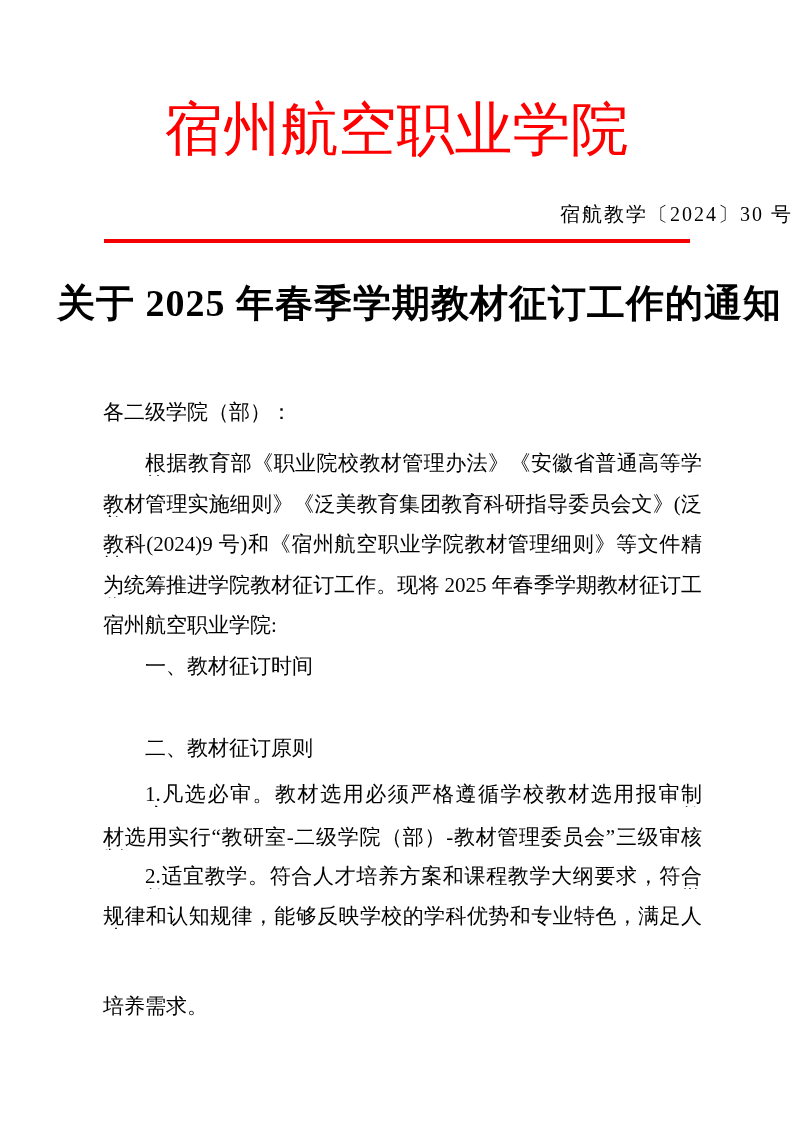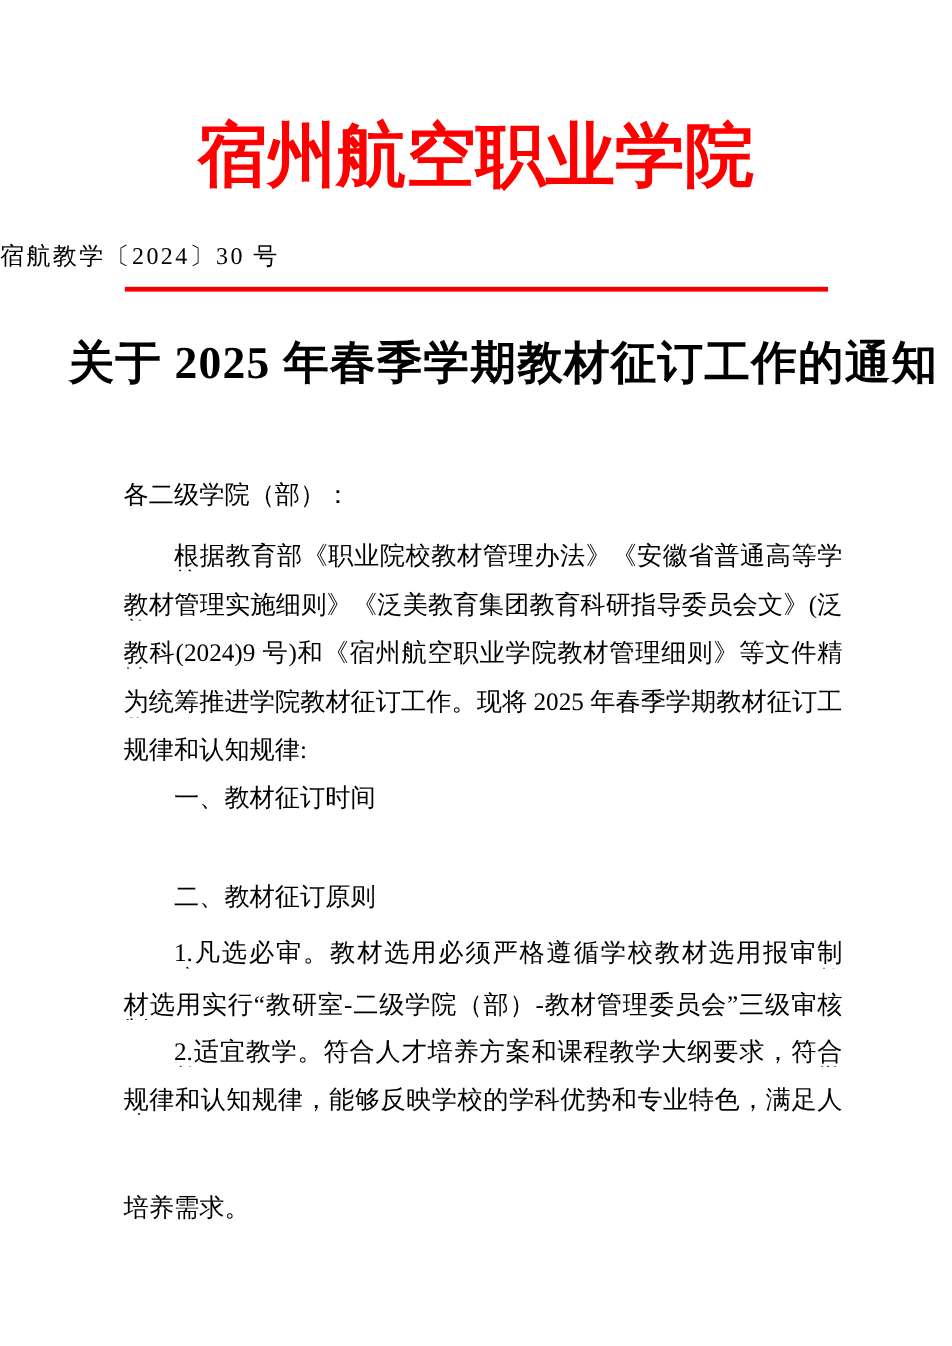--- a/index.html
+++ b/index.html
@@ -17,31 +17,31 @@
     color: #000000;
   }
   .institution {
     position: absolute;
     top: 100px;
     left: 0;
     width: 793px;
     text-align: center;
     font-size: 58px;
     line-height: 60px;
-    font-weight: 700;
+    font-weight: 400;
     color: #ff0000;
     letter-spacing: 0px;
     white-space: nowrap;
   }
   .doc-number {
     position: absolute;
     top: 203px;
     left: 0;
     width: 793px;
-    text-align: left;
+    text-align: right;
     font-size: 20px;
     line-height: 22px;
     letter-spacing: 2px;
     color: #000000;
     white-space: nowrap;
   }
   .red-divider {
     position: absolute;
     top: 239px;
     left: 104px;
@@ -102,21 +102,21 @@
   <div class="red-divider"></div>
 
   <div class="doc-title">关于 2025 年春季学期教材征订工作的通知</div>
 
   <div class="line" style="top:369px;">各二级学院（部）：</div>
 
   <div class="line full indent" style="top:420px;">根据教育部《职业院校教材管理办法》《安徽省普通高等学校</div>
   <div class="line full" style="top:461px;">教材管理实施细则》《泛美教育集团教育科研指导委员会文》(泛美</div>
   <div class="line full" style="top:501px;">教科(2024)9 号)和《宿州航空职业学院教材管理细则》等文件精神，</div>
   <div class="line full" style="top:542px;">为统筹推进学院教材征订工作。现将 2025 年春季学期教材征订工作</div>
-  <div class="line" style="top:582px;">规律和认知规律:</div>
+  <div class="line" style="top:582px;">宿州航空职业学院:</div>
 
   <div class="line heading indent" style="top:623px;">一、教材征订时间</div>
 
 
   <div class="line heading indent" style="top:705px;">二、教材征订原则</div>
 
   <div class="line full indent" style="top:751px;">1.凡选必审。教材选用必须严格遵循学校教材选用报审制度。教</div>
   <div class="line full" style="top:794px;">材选用实行“教研室-二级学院（部）-教材管理委员会”三级审核制。</div>
 
   <div class="line full indent" style="top:833px;">2.适宜教学。符合人才培养方案和课程教学大纲要求，符合教学</div>

